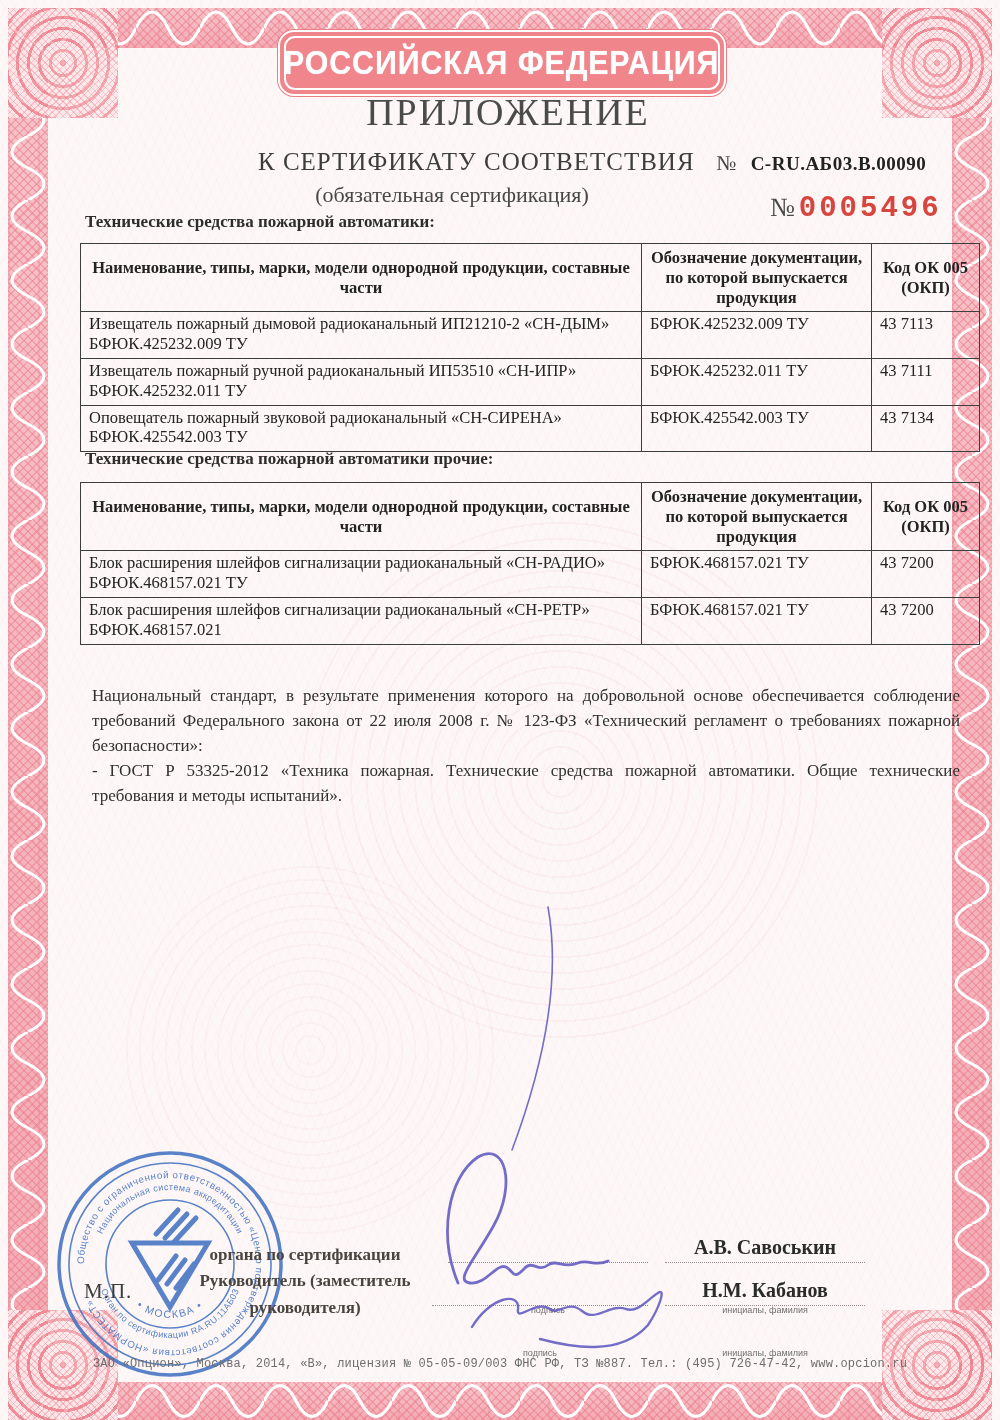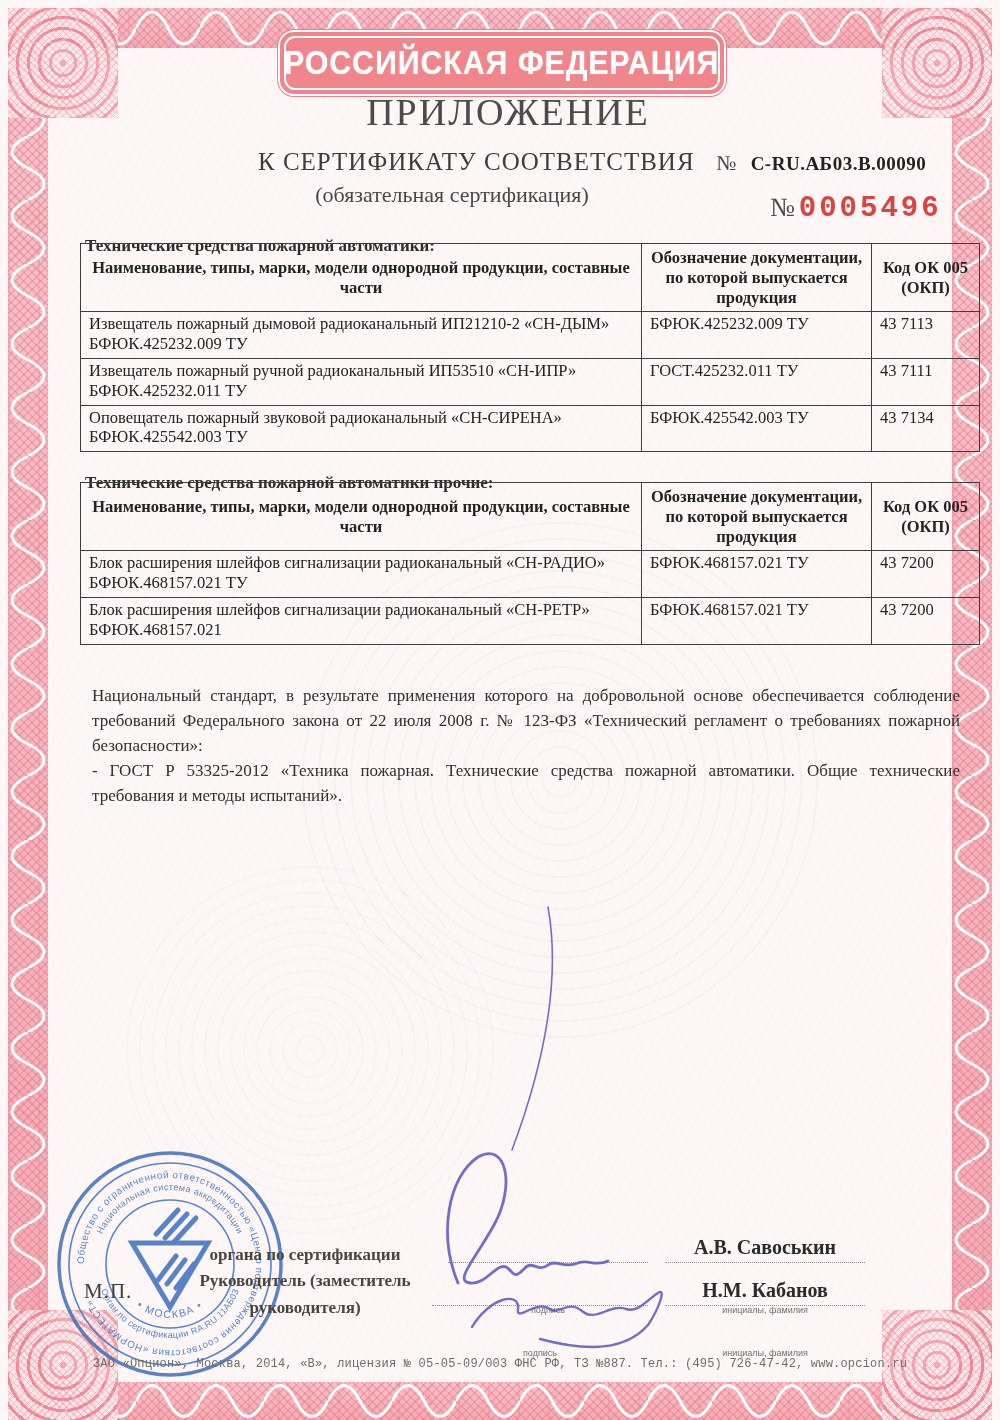--- a/index.html
+++ b/index.html
@@ -47,21 +47,21 @@
   .subtitle-row{position:absolute;left:258px;top:148px;white-space:nowrap;color:#3d3d3d;}
   .subtitle-main{font-size:25px;letter-spacing:1px;}
   .subtitle-no{font-size:21px;margin-left:18px;color:#444;}
   .subtitle-num{font-size:19px;font-weight:bold;color:#222;margin-left:10px;letter-spacing:0.5px;margin-top:36px;}
   .cert-type{position:absolute;left:0;right:0;top:182px;text-align:center;transform:translateX(-48px);
     font-size:22px;color:#474747;}
   .serial{position:absolute;left:770px;top:192px;white-space:nowrap;}
   .serial-no{font-size:26px;color:#4a4a4a;}
   .serial-num{font-family:"Liberation Mono", monospace;font-weight:bold;font-size:29px;
     color:#d6453e;letter-spacing:3px;margin-left:4px;}
-  .section-heading{position:absolute;left:85px;font-size:17px;font-weight:bold;color:#2d2d2d;margin-top:24px;}
+  .section-heading{position:absolute;left:85px;font-size:17px;font-weight:bold;color:#2d2d2d;}
   .sh1{top:212px;} .sh2{top:449px;}
   
   table.prod{position:absolute;left:80px;border-collapse:collapse;table-layout:fixed;width:860px;
     font-size:16.5px;color:#232323;padding-left:48px;}
   .t1{top:243px;} .t2{top:482px;}
   table.prod td,table.prod th{border:1.5px solid #3d3d3d;padding:2px 8px 4px 8px;vertical-align:top;
     line-height:1.2;}
   table.prod th{font-weight:bold;text-align:center;vertical-align:middle;padding:4px 6px;}
   .colw1{width:548px;} .colw2{width:217px;} .colw3{width:95px;}
   .t1 tr.hdr{height:62px;} .t1 tr.r{height:39px;}
@@ -166,21 +166,21 @@
       <th class="colw2">Обозначение документации, по которой выпускается продукция</th>
       <th class="colw3">Код ОК 005 (ОКП)</th>
     </tr>
     <tr class="r">
       <td>Извещатель пожарный дымовой радиоканальный ИП21210-2 «СН-ДЫМ» БФЮК.425232.009 ТУ</td>
       <td>БФЮК.425232.009 ТУ</td>
       <td>43 7113</td>
     </tr>
     <tr class="r">
       <td>Извещатель пожарный ручной радиоканальный ИП53510 «СН-ИПР» БФЮК.425232.011 ТУ</td>
-      <td>ГОСТ.425232.011 ТУ</td>
+      <td>БФЮК.425232.011 ТУ</td>
       <td>43 7111</td>
     </tr>
     <tr class="r">
       <td>Оповещатель пожарный звуковой радиоканальный «СН-СИРЕНА» БФЮК.425542.003 ТУ</td>
       <td>БФЮК.425542.003 ТУ</td>
       <td>43 7134</td>
     </tr>
   </tbody>
     </table>
 

